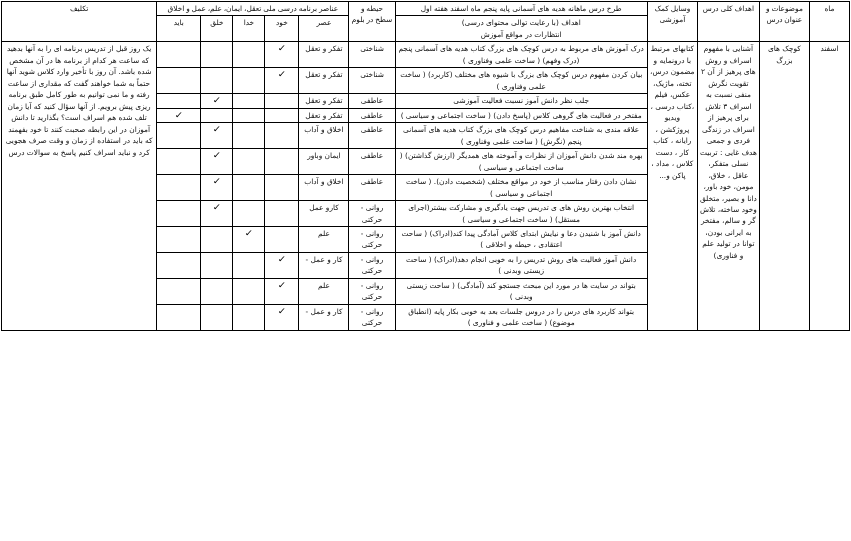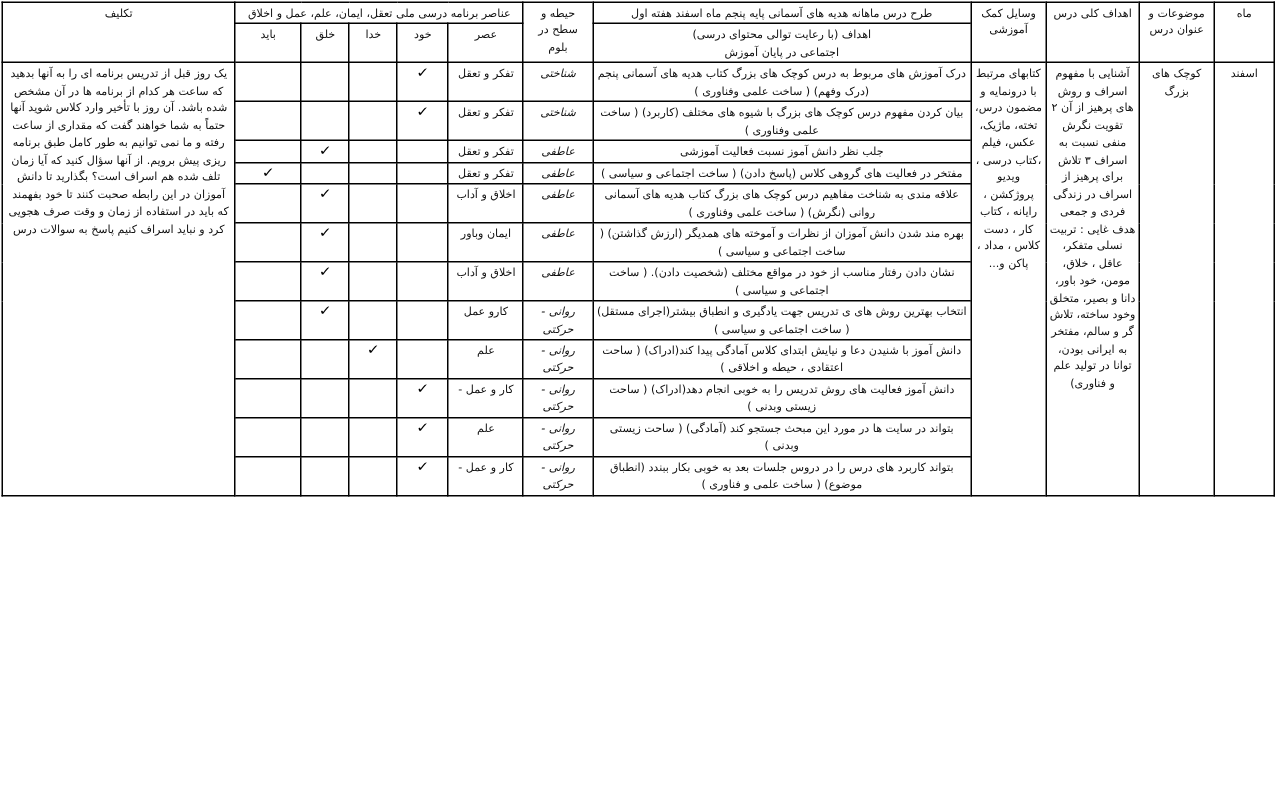--- a/index.html
+++ b/index.html
@@ -40,20 +40,21 @@
     word-wrap: break-word;
     overflow: hidden;
   }
   
   .hdr {
     text-align: center;
     vertical-align: top;
     font-size: 7.6px;
     line-height: 1.6;
     padding-top: 3px;
+    font-family: Liberation Serif, serif;
   }
   .title-cell {
     color: #ff0000;
     font-weight: bold;
     font-size: 9.2px;
     text-align: center;
     vertical-align: middle;
     line-height: 1.5;
     padding: 3px 4px;
   }
@@ -85,21 +86,20 @@
     font-size: 7.5px;
     padding: 2px 5px;
     vertical-align: middle;
     margin-top: 28px;
   }
   .c-domain {
     text-align: center;
     line-height: 1.5;
     font-size: 7.4px;
     vertical-align: middle;
-    font-style: italic;
   }
   .c-era {
     text-align: center;
     line-height: 1.5;
     font-size: 7.4px;
     vertical-align: middle;
   }
   .c-check {
     text-align: center;
     vertical-align: middle;
@@ -147,21 +147,21 @@
         <th class="hdr" rowspan="2">اهداف کلی درس</th>
         <th class="hdr" rowspan="2">وسایل کمک آموزشی</th>
         <th class="title-cell">طرح درس ماهانه هدیه های آسمانی پایه پنجم ماه اسفند هفته اول</th>
         <th class="hdr" rowspan="2">حیطه و سطح در بلوم</th>
         <th class="hdr" colspan="5">عناصر برنامه درسی ملی تعقل، ایمان، علم، عمل و اخلاق</th>
         <th class="hdr" rowspan="3">تکلیف</th>
       </tr>
       <tr>
         <th class="subtitle-cell">
           <span class="stacked">اهداف (با رعایت توالی محتوای درسی)</span>
-          <span class="stacked">اجتماعی در پایان آموزش</span>
+          <span class="stacked">انتظارات در مواقع آموزش</span>
         </th>
         <th class="mini-hdr">عصر</th>
         <th class="mini-hdr">خود</th>
         <th class="mini-hdr">خدا</th>
         <th class="mini-hdr">خلق</th>
         <th class="mini-hdr">باید</th>
       </tr>
     </thead>
 
     <tbody>
@@ -200,21 +200,21 @@
       <tr>
         <td class="c-objective">مفتخر در فعالیت های گروهی کلاس (پاسخ دادن) ( ساخت اجتماعی و سیاسی )</td>
         <td class="c-domain">عاطفی</td>
         <td class="c-era">تفکر و تعقل</td>
         <td class="c-check"></td>
         <td class="c-check"></td>
         <td class="c-check"></td>
         <td class="c-check"><span class="check-mark">✓</span></td>
       </tr>
       <tr>
-        <td class="c-objective">علاقه مندی به شناخت مفاهیم درس کوچک های بزرگ کتاب هدیه های آسمانی روانی (نگرش) ( ساخت علمی وفناوری )</td>
+        <td class="c-objective">علاقه مندی به شناخت مفاهیم درس کوچک های بزرگ کتاب هدیه های آسمانی پنجم (نگرش) ( ساخت علمی وفناوری )</td>
         <td class="c-domain">عاطفی</td>
         <td class="c-era">اخلاق و آداب</td>
         <td class="c-check"></td>
         <td class="c-check"></td>
         <td class="c-check"><span class="check-mark">✓</span></td>
         <td class="c-check"></td>
       </tr>
       <tr>
         <td class="c-objective">بهره مند شدن دانش آموزان از نظرات و آموخته های همدیگر (ارزش گذاشتن) ( ساخت اجتماعی و سیاسی )</td>
         <td class="c-domain">عاطفی</td>
@@ -227,21 +227,21 @@
       <tr>
         <td class="c-objective">نشان دادن رفتار مناسب از خود در مواقع مختلف (شخصیت دادن). ( ساخت اجتماعی و سیاسی )</td>
         <td class="c-domain">عاطفی</td>
         <td class="c-era">اخلاق و آداب</td>
         <td class="c-check"></td>
         <td class="c-check"></td>
         <td class="c-check"><span class="check-mark">✓</span></td>
         <td class="c-check"></td>
       </tr>
       <tr>
-        <td class="c-objective">انتخاب بهترین روش های ی تدریس جهت یادگیری و انطباق بیشتر(اجرای مستقل) ( ساخت اجتماعی و سیاسی )</td>
+        <td class="c-objective">انتخاب بهترین روش های ی تدریس جهت یادگیری و مشارکت بیشتر(اجرای مستقل) ( ساخت اجتماعی و سیاسی )</td>
         <td class="c-domain">روانی - حرکتی</td>
         <td class="c-era">کارو عمل</td>
         <td class="c-check"></td>
         <td class="c-check"></td>
         <td class="c-check"><span class="check-mark">✓</span></td>
         <td class="c-check"></td>
       </tr>
       <tr>
         <td class="c-objective">دانش آموز با شنیدن دعا و نیایش ابتدای کلاس آمادگی پیدا کند(ادراک) ( ساحت اعتقادی ، حیطه و اخلاقی )</td>
         <td class="c-domain">روانی - حرکتی</td>
@@ -263,21 +263,21 @@
       <tr>
         <td class="c-objective">بتواند در سایت ها در مورد این مبحث جستجو کند (آمادگی) ( ساحت زیستی وبدنی )</td>
         <td class="c-domain">روانی - حرکتی</td>
         <td class="c-era">علم</td>
         <td class="c-check"><span class="check-mark">✓</span></td>
         <td class="c-check"></td>
         <td class="c-check"></td>
         <td class="c-check"></td>
       </tr>
       <tr>
-        <td class="c-objective">بتواند کاربرد های درس را در دروس جلسات بعد به خوبی بکار ببندد (انطباق موضوع) ( ساخت علمی و فناوری )</td>
+        <td class="c-objective">بتواند کاربرد های درس را در دروس جلسات بعد به خوبی بکار پایه (انطباق موضوع) ( ساخت علمی و فناوری )</td>
         <td class="c-domain">روانی - حرکتی</td>
         <td class="c-era">کار و عمل -</td>
         <td class="c-check"><span class="check-mark">✓</span></td>
         <td class="c-check"></td>
         <td class="c-check"></td>
         <td class="c-check"></td>
       </tr>
     </tbody>
   </table>
 </div>

